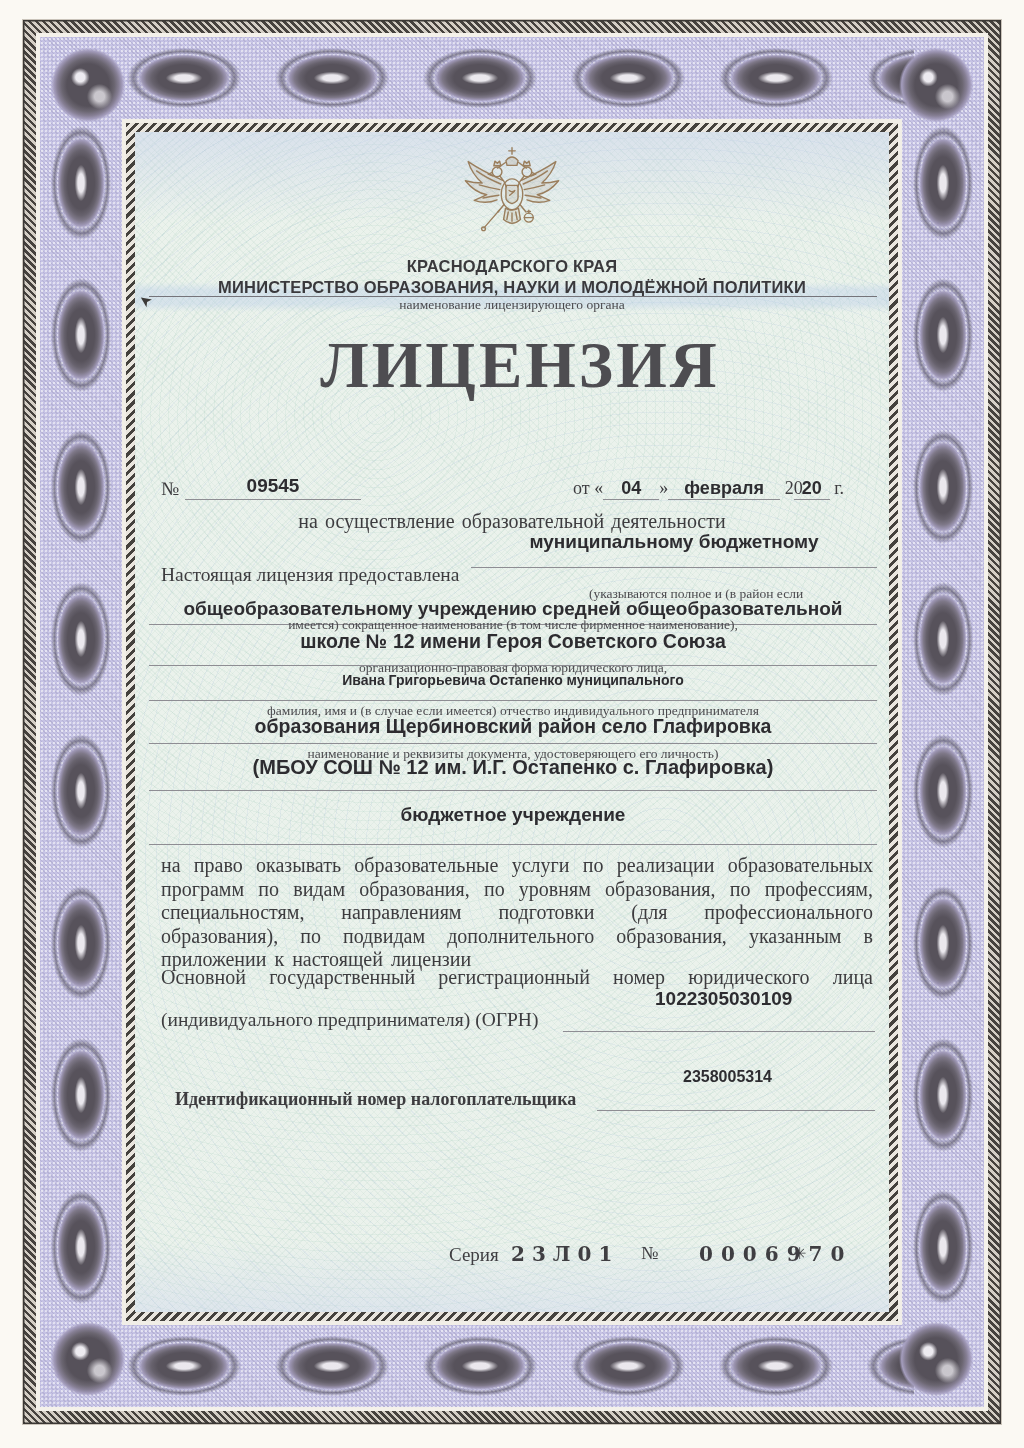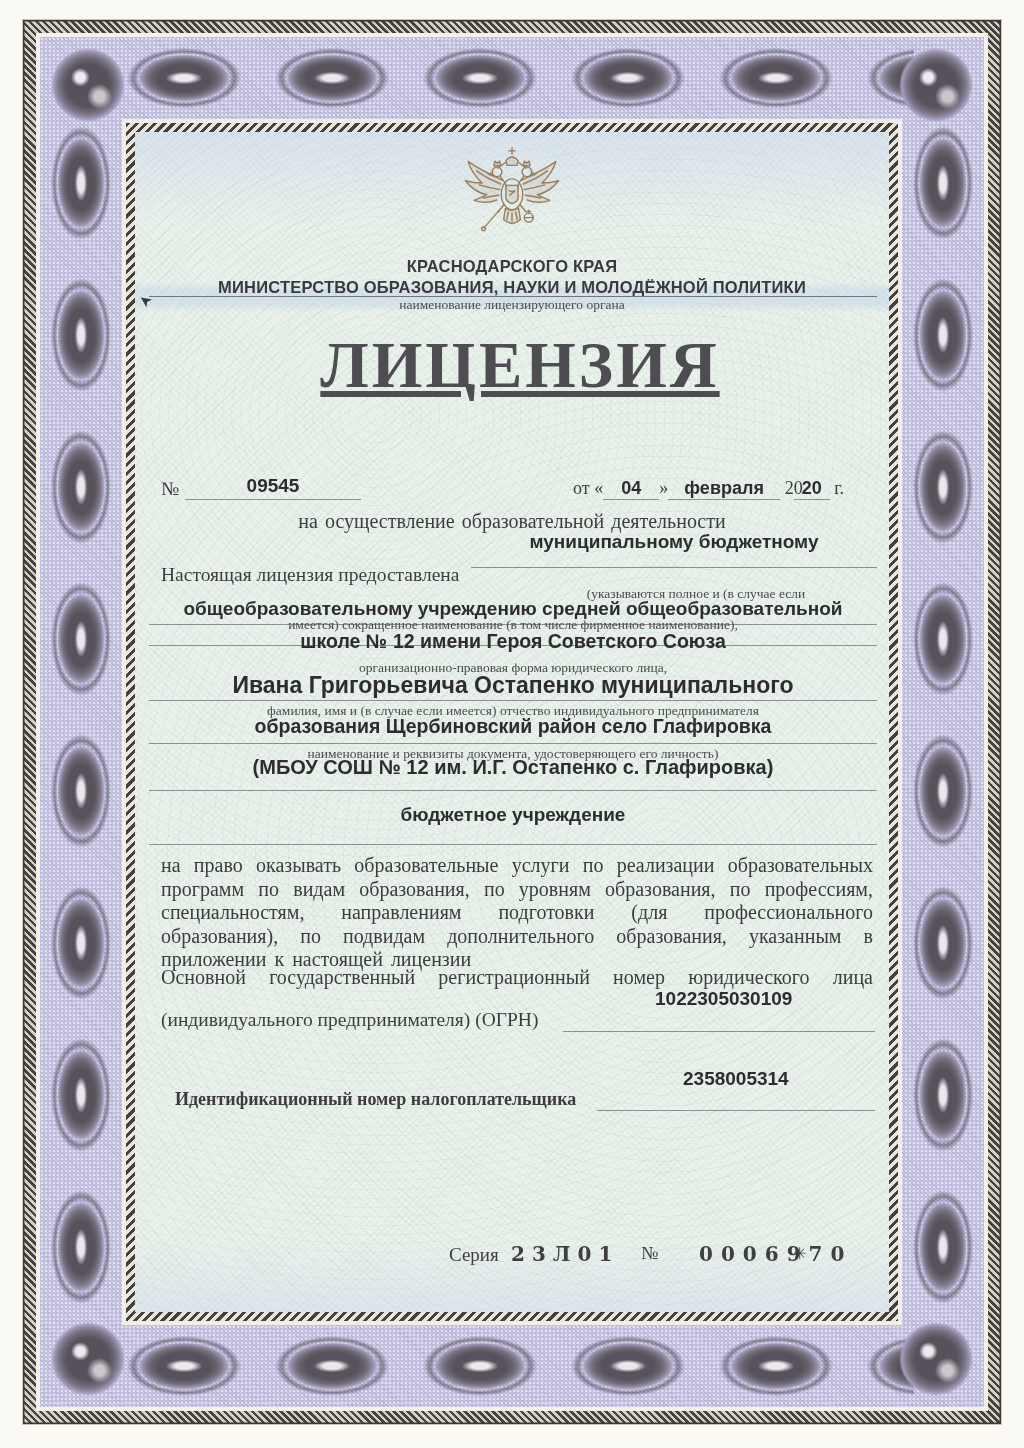--- a/index.html
+++ b/index.html
@@ -85,21 +85,21 @@
     left: 0; right: 0; top: 124px; text-align: center;
     font-family: "Liberation Sans", sans-serif; font-weight: 700;
     font-size: 16.5px; letter-spacing: 0.2px; color: #3a393c; line-height: 21px;
   }
   .authority-rule { left: 14px; right: 12px; top: 164px; border-top: 1px solid #75747a; }
   .authority-caption { left: 0; right: 0; top: 165px; text-align: center; font-size: 13.5px; color: #4b4a4e; }
 
   .doc-title {
     left: 16px; right: 0; top: 196px; text-align: center;
     font-family: "Liberation Serif", serif; font-weight: 700;
-    font-size: 65px; letter-spacing: 3px; color: #4e4d51; text-decoration: underline;
+    font-size: 65px; letter-spacing: 3px; color: #4e4d51;
   }
 
   .fill { font-family: "Liberation Sans", sans-serif; font-weight: 700; color: #2d2c30; }
   .rule { border-bottom: 1px solid #8e8d93; }
   .caption { font-size: 13.5px; color: #4b4a4e; text-align: center; }
 
   .no-label { left: 26px; top: 346px; font-size: 19px; }
   .no-line { left: 50px; top: 330px; width: 176px; height: 38px; text-align: center; font-size: 19px; padding-top: 13px; }
   .date-group { left: 438px; top: 346px; font-size: 18px; white-space: nowrap; }
   .date-group .dline { display: inline-block; border-bottom: 1px solid #8e8d93; text-align: center;
@@ -110,38 +110,38 @@
 
   .subtitle { left: 0; right: 0; top: 378px; text-align: center; font-size: 20px; word-spacing: 2px; }
 
   .grantee-label { left: 26px; top: 432px; font-size: 19.5px; }
   .grantee-line1 { left: 336px; right: 12px; top: 392px; height: 44px; text-align: center; padding-top: 7px; }
   .grantee-cap1 { left: 380px; right: 12px; top: 454px; }
 
   .vline { left: 14px; right: 12px; text-align: center; }
   .vcap  { left: 14px; right: 12px; }
   .l2v { top: 466px; height: 27px; font-size: 19px; }  .l2c { top: 485px; }
-  .l3v { top: 498px; height: 16px; font-size: 19.5px; } .l3c { top: 528px; }
-  .l4v { top: 540px; height: 29px; font-size: 23px; } .l4c { top: 571px; }
+  .l3v { top: 498px; height: 36px; font-size: 19.5px; } .l3c { top: 528px; }
+  .l4v { top: 540px; height: 29px; font-size: 14px; } .l4c { top: 571px; }
   .l5v { top: 583px; height: 29px; font-size: 19.5px; } .l5c { top: 614px; }
   .l6v { top: 624px; height: 35px; font-size: 20px; }
   .l7v { top: 672px; height: 41px; font-size: 19px; }
 
   .rights {
     left: 26px; right: 16px; top: 722px;
     font-size: 20px; line-height: 23.5px; color: #3c3b3e;
     text-align: justify; word-spacing: 3px;
   }
 
   .ogrn-line1 { left: 26px; right: 16px; top: 834px; font-size: 20px; text-align: justify; text-align-last: justify; }
   .ogrn-value { left: 520px; top: 856px; font-size: 19px; }
   .ogrn-line2 { left: 26px; top: 877px; font-size: 19.5px; }
   .ogrn-rule  { left: 428px; right: 14px; top: 899px; border-top: 1px solid #8e8d93; }
 
-  .inn-value { left: 548px; top: 936px; font-size: 19px; }
+  .inn-value { left: 548px; top: 936px; font-size: 16px; }
   .inn-label { left: 40px; top: 957px; font-size: 18px; font-weight: bold; }
   .inn-rule  { left: 462px; right: 14px; top: 978px; border-top: 1px solid #8e8d93; }
 
   .series-row { left: 0; right: 0; top: 1110px; font-size: 19px; color: #3f3e42; }
   .series-label { position: absolute; left: 314px; top: 2px; }
   .series-value { position: absolute; left: 376px; font-family: "DejaVu Serif", serif; font-weight: 700; letter-spacing: 7px; font-size: 20px; }
   .formno-label { position: absolute; left: 506px; top: 1px; font-size: 18px; }
   .formno-value { position: absolute; left: 540px; font-family: "DejaVu Serif", serif; font-weight: 700; letter-spacing: 8px; font-size: 20px; margin-left: 24px; }
   .formno-star  { position: absolute; left: 658px; top: 2px; font-size: 16px; }
 
@@ -226,21 +226,21 @@
             <div class="abs date-group">
               <span>от «</span><span class="dline d-day">04</span><span>»</span><span class="dline d-month">февраля</span>
               <span>20</span><span class="dline d-year">20</span>
               <span>г.</span>
             </div>
 
             <div class="abs grantee-label">Настоящая лицензия предоставлена</div>
 
             <div class="abs subtitle">на осуществление образовательной деятельности</div>
             <div class="abs grantee-line1 rule fill">муниципальному бюджетному</div>
-            <div class="abs grantee-cap1 caption">(указываются полное и (в случае если</div>
+            <div class="abs grantee-cap1 caption">(указываются полное и (в район если</div>
 
             <div class="abs vline rule fill l2v">общеобразовательному учреждению средней общеобразовательной</div>
             <div class="abs vcap caption l2c">имеется) сокращенное наименование (в том числе фирменное наименование),</div>
 
             <div class="abs vline rule fill l3v">школе № 12 имени Героя Советского Союза</div>
             <div class="abs vcap caption l3c">организационно-правовая форма юридического лица,</div>
 
             <div class="abs vline rule fill l4v">Ивана Григорьевича Остапенко муниципального</div>
             <div class="abs vcap caption l4c">фамилия, имя и (в случае если имеется) отчество индивидуального предпринимателя</div>
 

